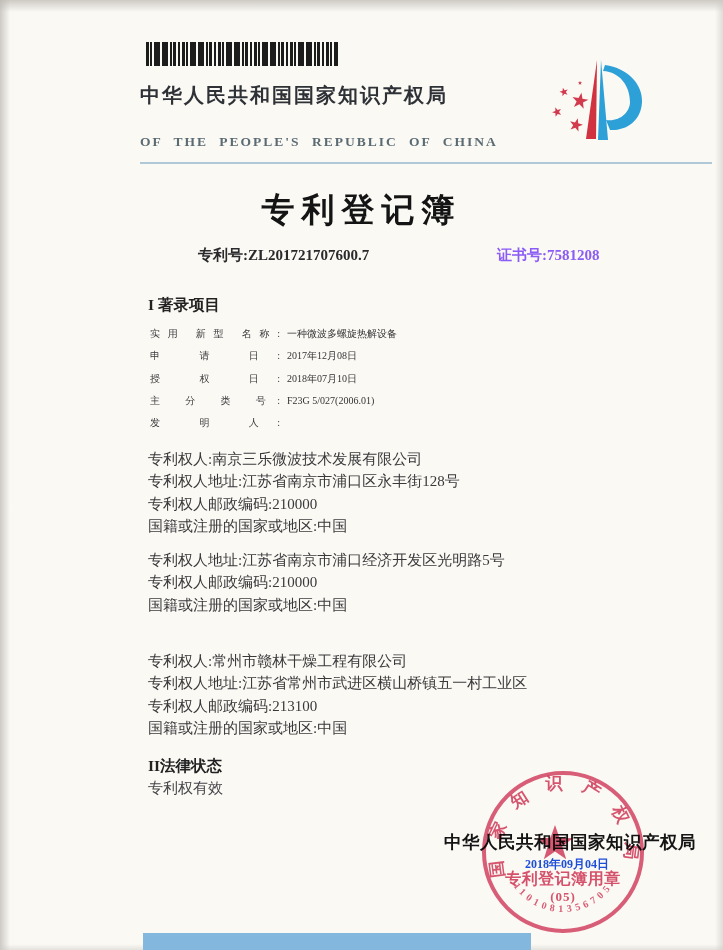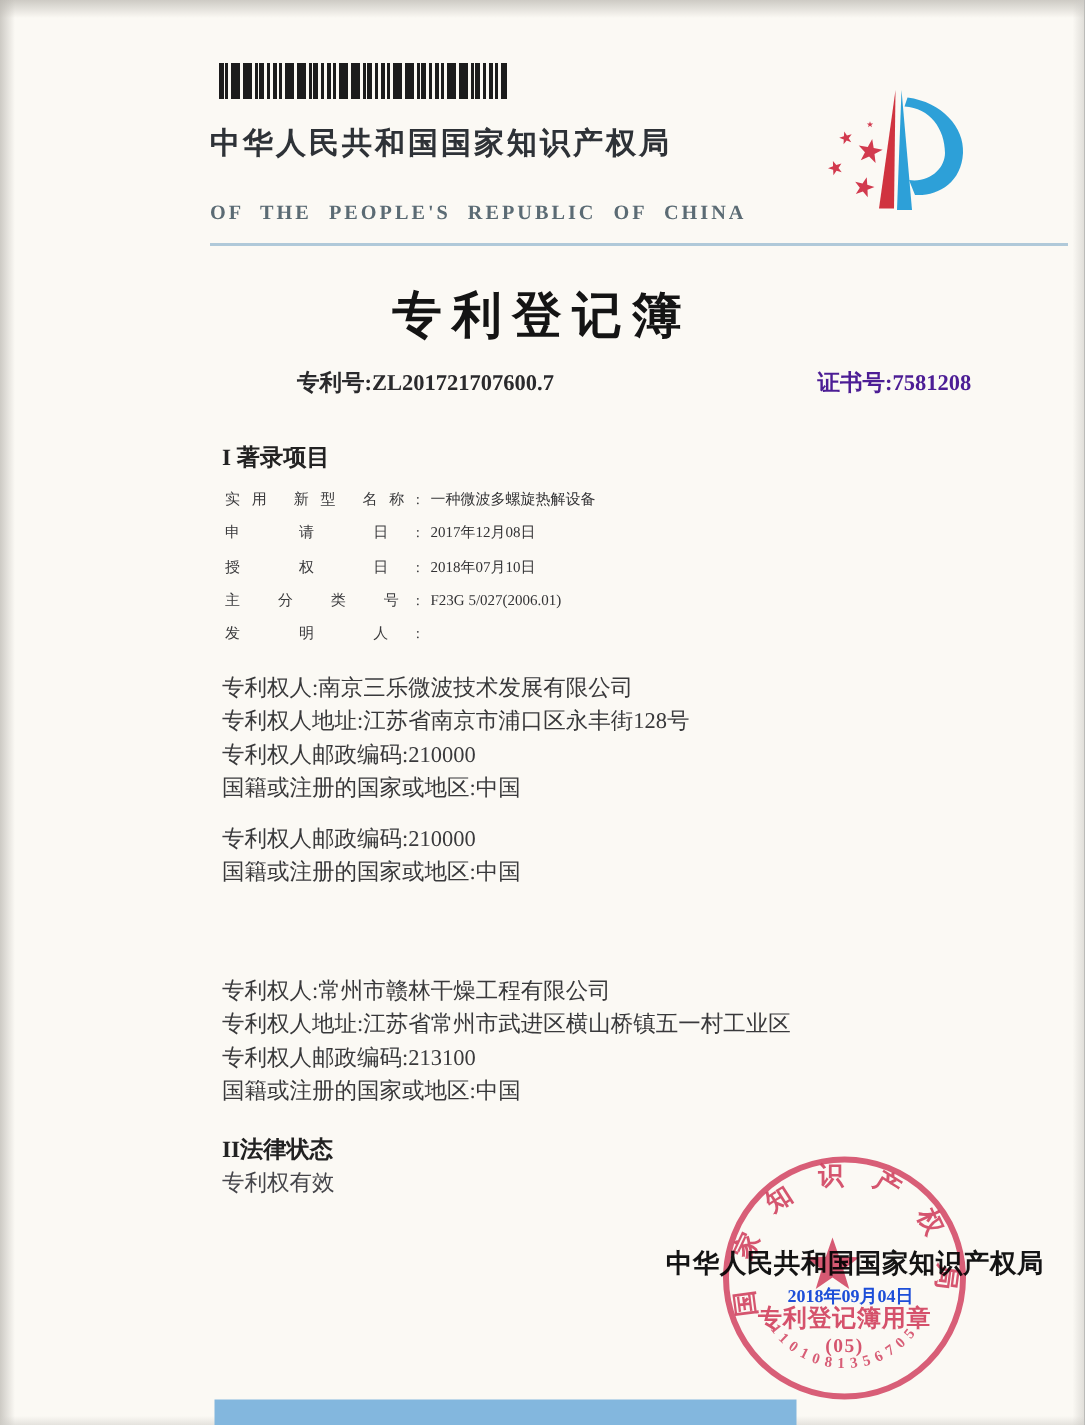--- a/index.html
+++ b/index.html
@@ -49,21 +49,21 @@
     position:absolute; left:0; top:188px; width:723px; text-align:center;
     font-size:33px; font-weight:bold; letter-spacing:7px; color:#141414;
     white-space:nowrap;
   }
   .meta-patent{
     position:absolute; left:150px; top:246px; font-size:15px; font-weight:bold;
     color:#2a2a2c; white-space:nowrap;margin-left:48px;
   }
   .meta-cert{
     position:absolute; left:497px; top:246px; font-size:15px; font-weight:bold;
-    color:#4c1d95; white-space:nowrap;margin-left:48px;
+    color:#8b5cf6; white-space:nowrap;
   }
 
   .sec1-heading{
     position:absolute; left:148px; top:295px; font-size:15.5px; font-weight:bold;
     color:#222; white-space:nowrap;
   }
   .fields{position:absolute; left:150px; top:323px; width:540px;}
   .field-row{display:flex; line-height:22.3px; font-size:10px;}
   .field-label{
     display:inline-block; width:130px; text-align:justify; text-align-last:justify;
@@ -167,20 +167,21 @@
   </div>
 
   <div class="patentee p1">
     <div>专利权人:南京三乐微波技术发展有限公司</div>
     <div>专利权人地址:江苏省南京市浦口区永丰街128号</div>
     <div>专利权人邮政编码:210000</div>
     <div>国籍或注册的国家或地区:中国</div>
   </div>
 
   <div class="patentee p2">
+    <div>专利权人地址:江苏省南京市浦口经济开发区光明路5号</div>
     <div>专利权人邮政编码:210000</div>
     <div>国籍或注册的国家或地区:中国</div>
   </div>
 
   <div class="patentee p3">
     <div>专利权人:常州市赣林干燥工程有限公司</div>
     <div>专利权人地址:江苏省常州市武进区横山桥镇五一村工业区</div>
     <div>专利权人邮政编码:213100</div>
     <div>国籍或注册的国家或地区:中国</div>
   </div>

